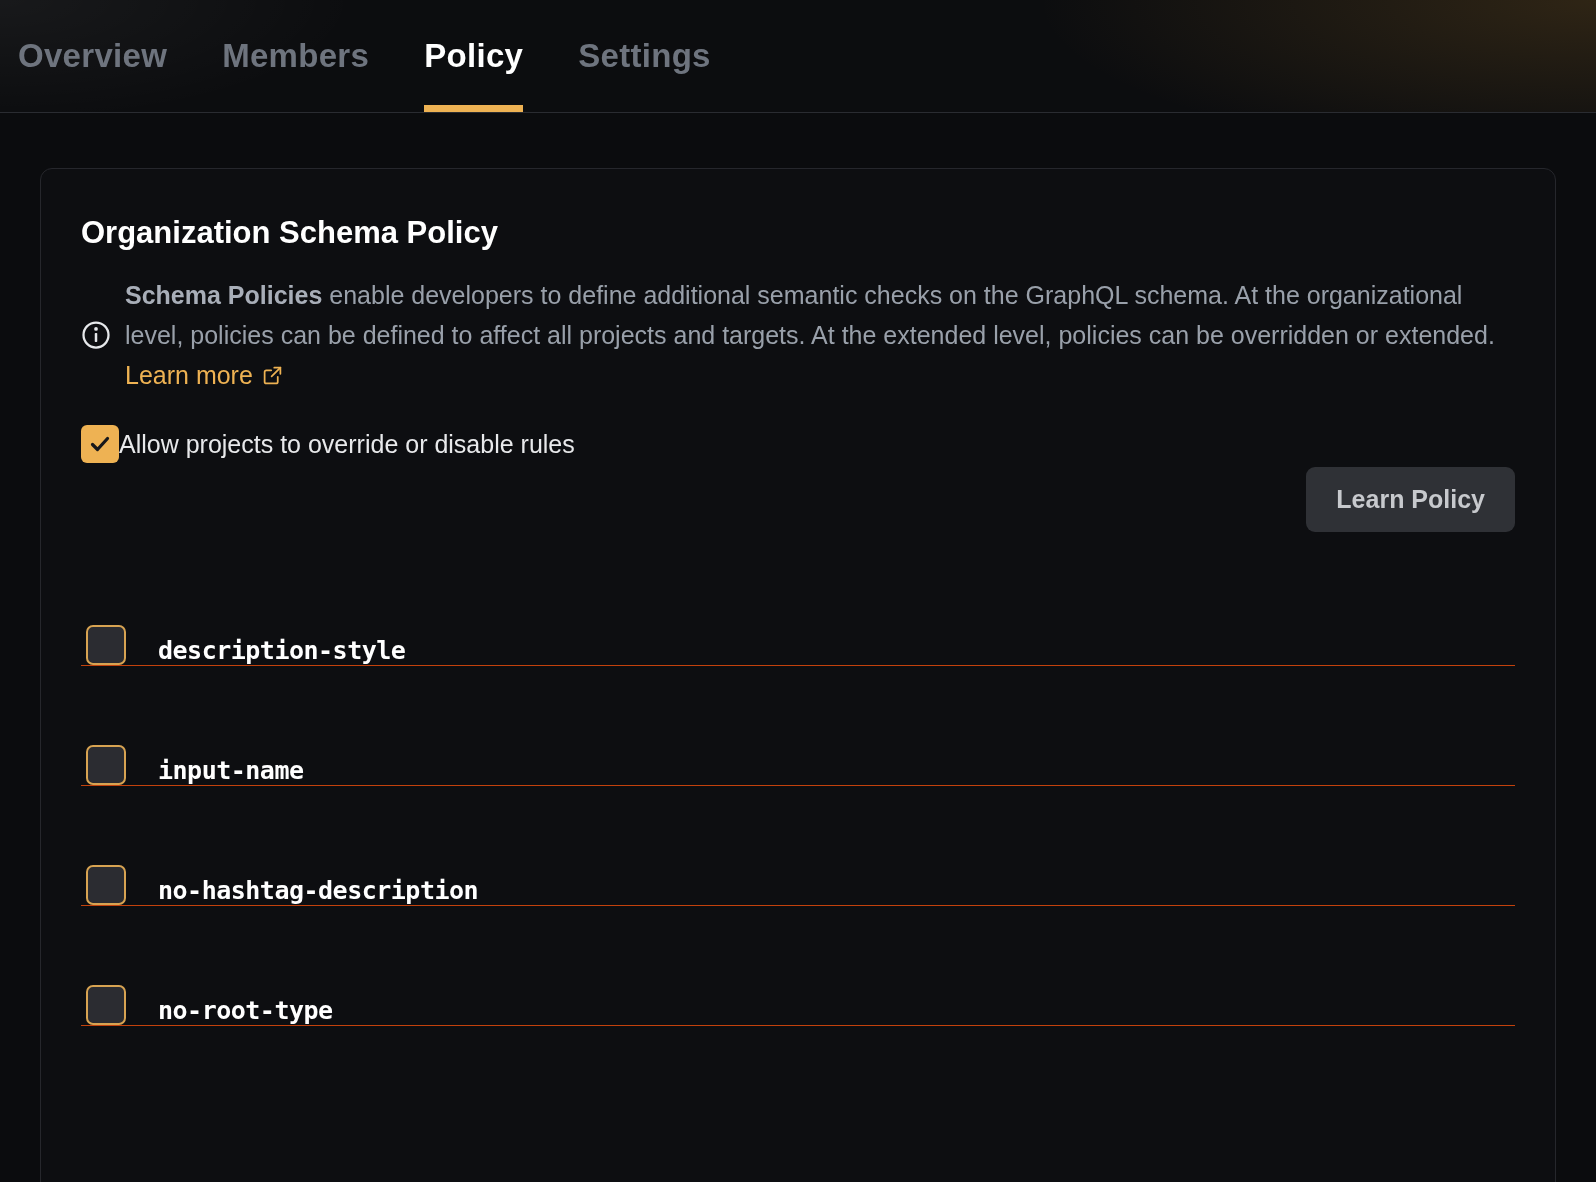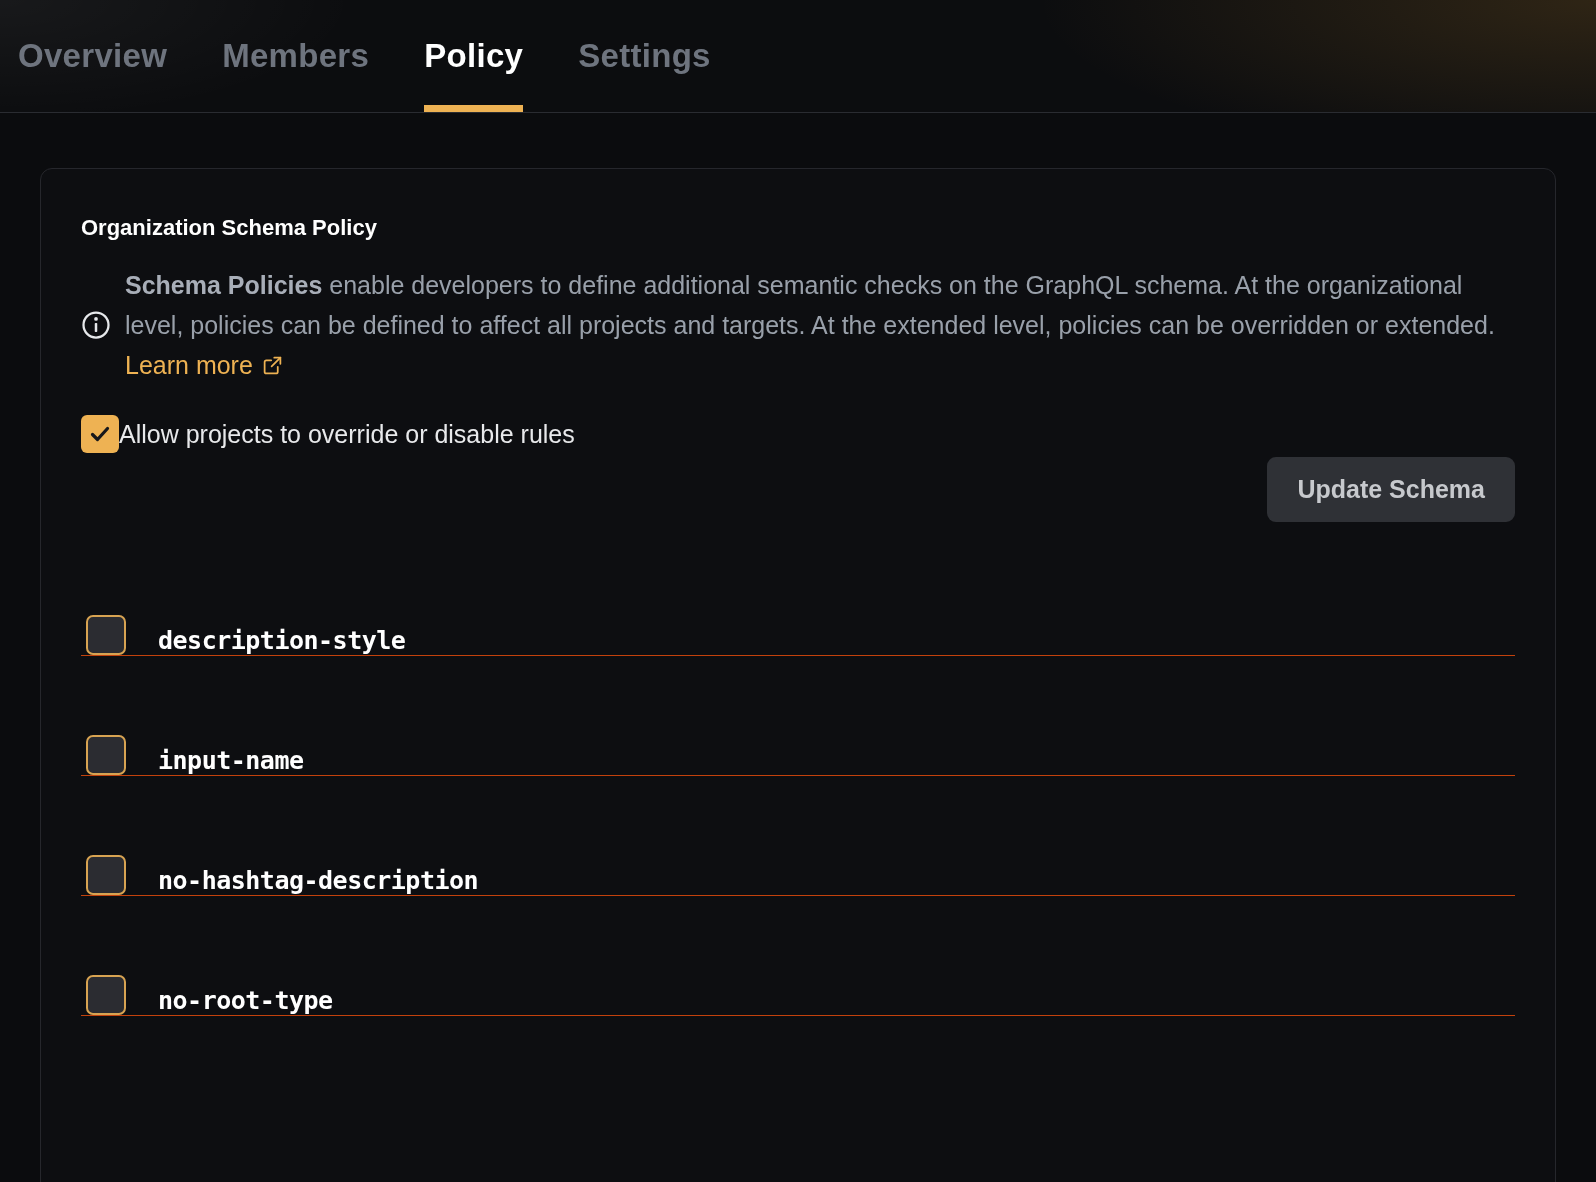--- a/index.html
+++ b/index.html
@@ -41,21 +41,21 @@
 
   
   .content { padding: 55px 40px 0; }
   .card {
     border: 1px solid #26272c;
     border-radius: 12px;
     background: #0d0e11;
     padding: 46px 40px 40px;
     min-height: 1100px;
   }
-  .card-title { margin: 0; font-size: 22px; font-weight: 700; color: #ffffff; }
+  .card-title { margin: 0; font-size: 31px; font-weight: 700; color: #ffffff; }
 
   .callout { display: flex; align-items: center; gap: 14px; margin-top: 24px; }
   .info-icon { flex: 0 0 auto; width: 30px; height: 30px; color: #e6e8eb; }
   .info-icon svg { width: 100%; height: 100%; display: block; }
   .desc {
     margin: 0;
     font-size: 25px; line-height: 40px;
     color: #99a0aa;
     max-width: 1385px;
   }
@@ -157,21 +157,21 @@
     <label class="allow-row">
       <span class="checkbox checked">
         <svg viewBox="0 0 24 24" fill="none" stroke="#17181b" stroke-width="3.2" stroke-linecap="round" stroke-linejoin="round">
           <polyline points="4.5 12.5 9.5 17.5 19.5 6.5"></polyline>
         </svg>
       </span>
       <span class="allow-label">Allow projects to override or disable rules</span>
     </label>
 
     <div class="button-row">
-      <button class="update-btn">Update Schema</button>
+      <button class="update-btn">Learn Policy</button>
     </div>
 
     <div class="rules">
         <div class="rule-row">
           <span class="rule-checkbox"></span>
           <span class="rule-name">description-style</span>
         </div>
         <div class="rule-row">
           <span class="rule-checkbox"></span>
           <span class="rule-name">input-name</span>

